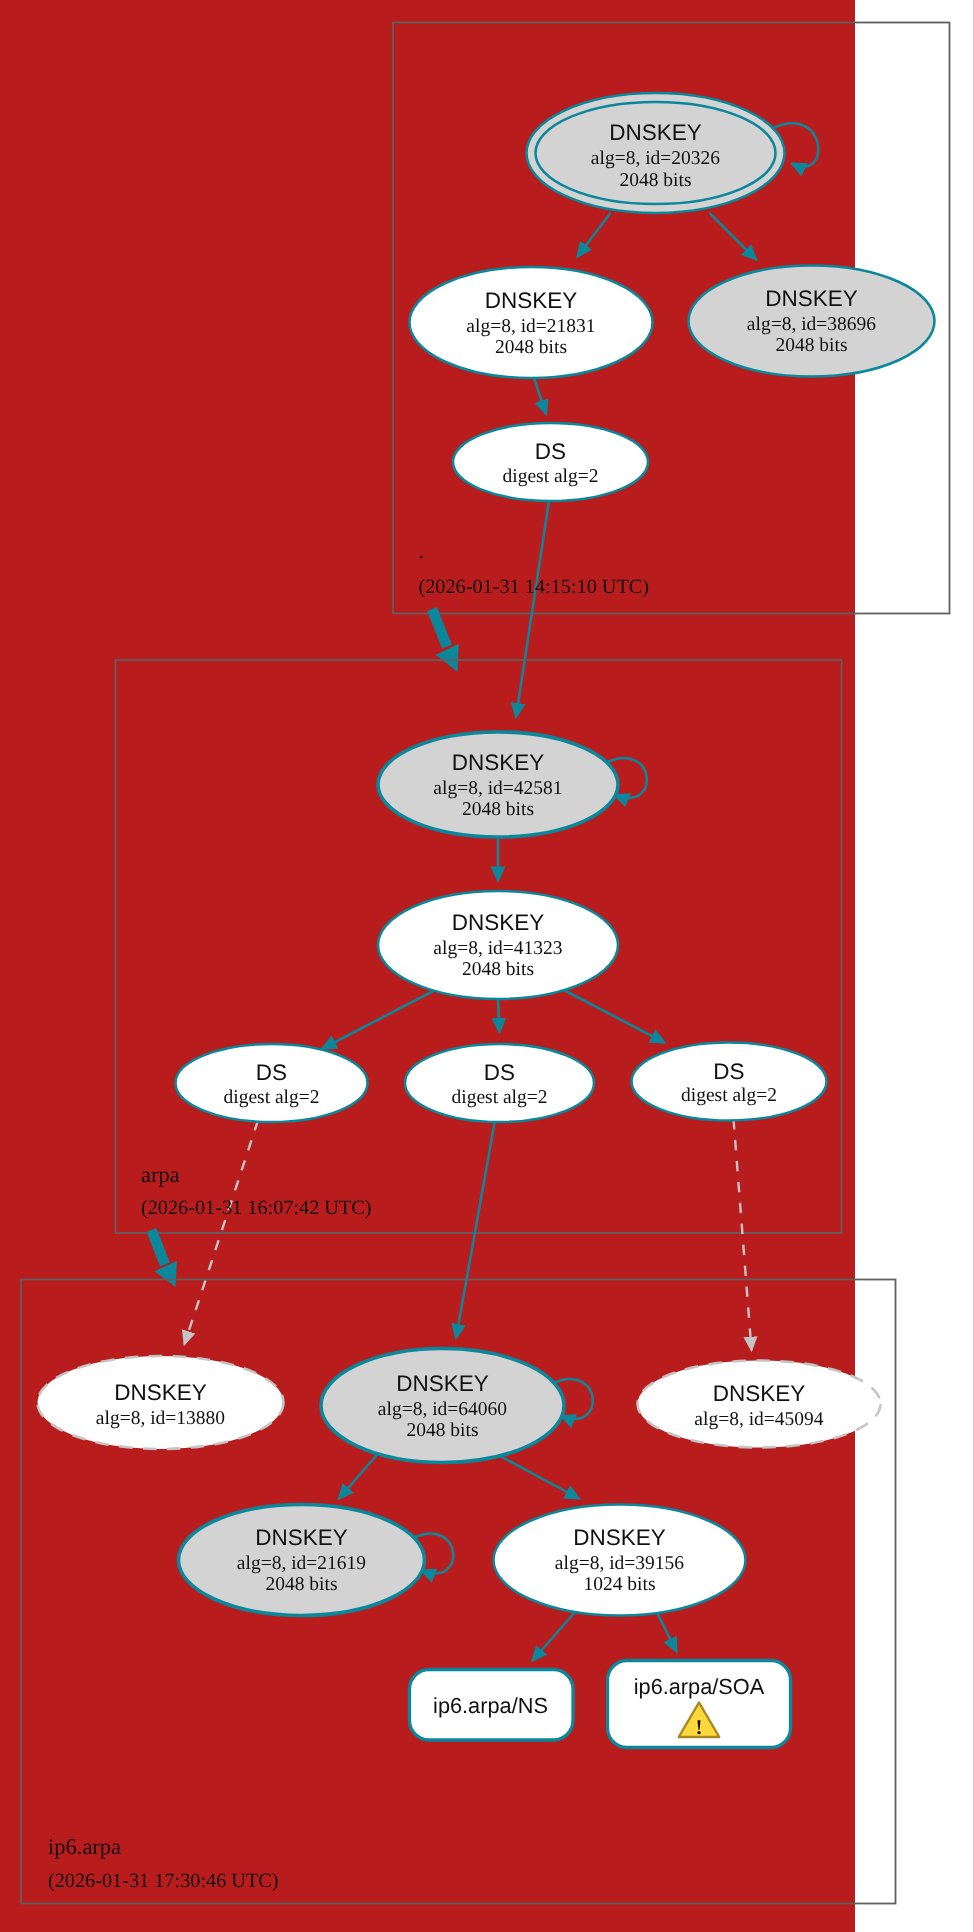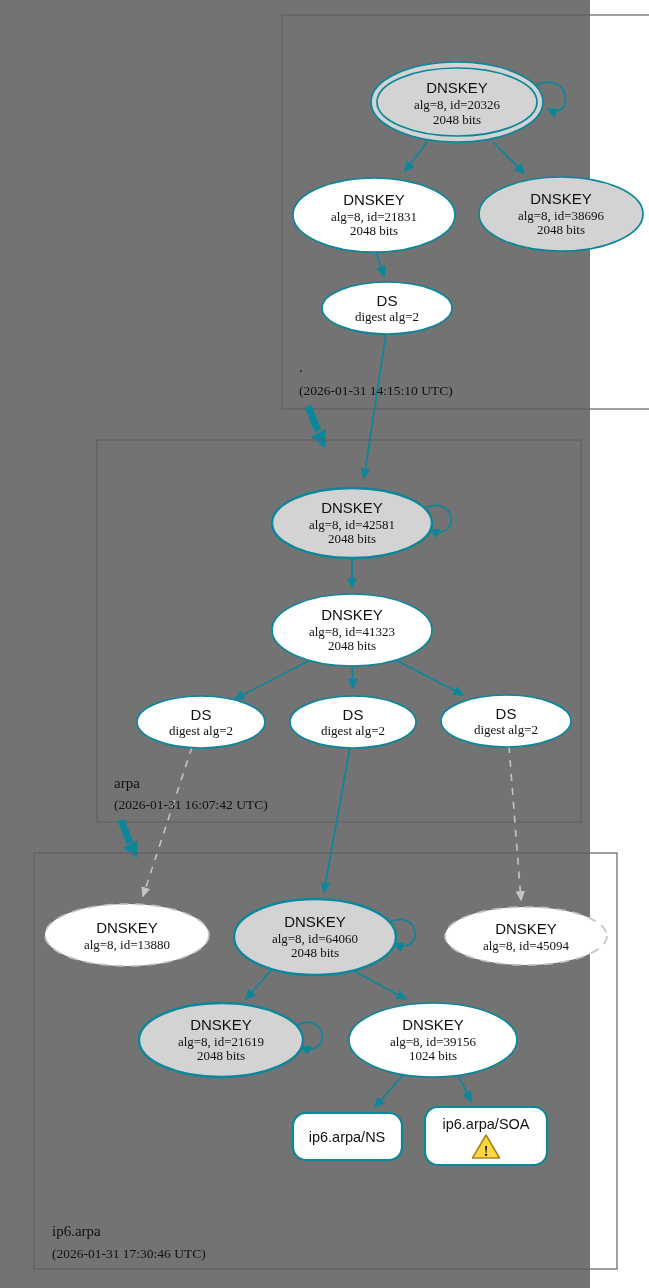--- a/index.html
+++ b/index.html
@@ -1,16 +1,16 @@
 <!DOCTYPE html>
 <html style="--accent: #0a879a; --ksk_fill: #d3d3d3; --dashed: #c4c4c4; --box_border: #606060; --warning_fill: #ffd83d; --warning_border: #a8871f;"><head>
 <meta charset="utf-8">
 <style>
   html,body{margin:0;padding:0;background:#ffffff;}
-  .stage{width:570px;height:1288px;position:relative;background:#737373;padding-left:20px;}
+  .stage{width:570px;height:1288px;position:relative;background:#b91c1c;}
   svg{display:block;}
   .zone-box{fill:none;stroke:var(--box_border);stroke-width:1.2;}
   .n-ellipse{fill:#ffffff;stroke:var(--accent);stroke-width:1.7;}
   .n-gray{fill:var(--ksk_fill);stroke-width:2.4;}
   .n-gray-thin{fill:var(--ksk_fill);stroke-width:1.7;}
   .n-inner{fill:none;stroke:var(--accent);stroke-width:1.7;}
   .n-dashed{fill:#ffffff;stroke:var(--dashed);stroke-width:1.7;stroke-dasharray:9 7;}
   .edge{fill:none;stroke:var(--accent);stroke-width:1.7;}
   .edge-dashed{fill:none;stroke:var(--dashed);stroke-width:1.6;stroke-dasharray:7 7;}
   .edge-thick{fill:none;stroke:var(--accent);stroke-width:7;}

